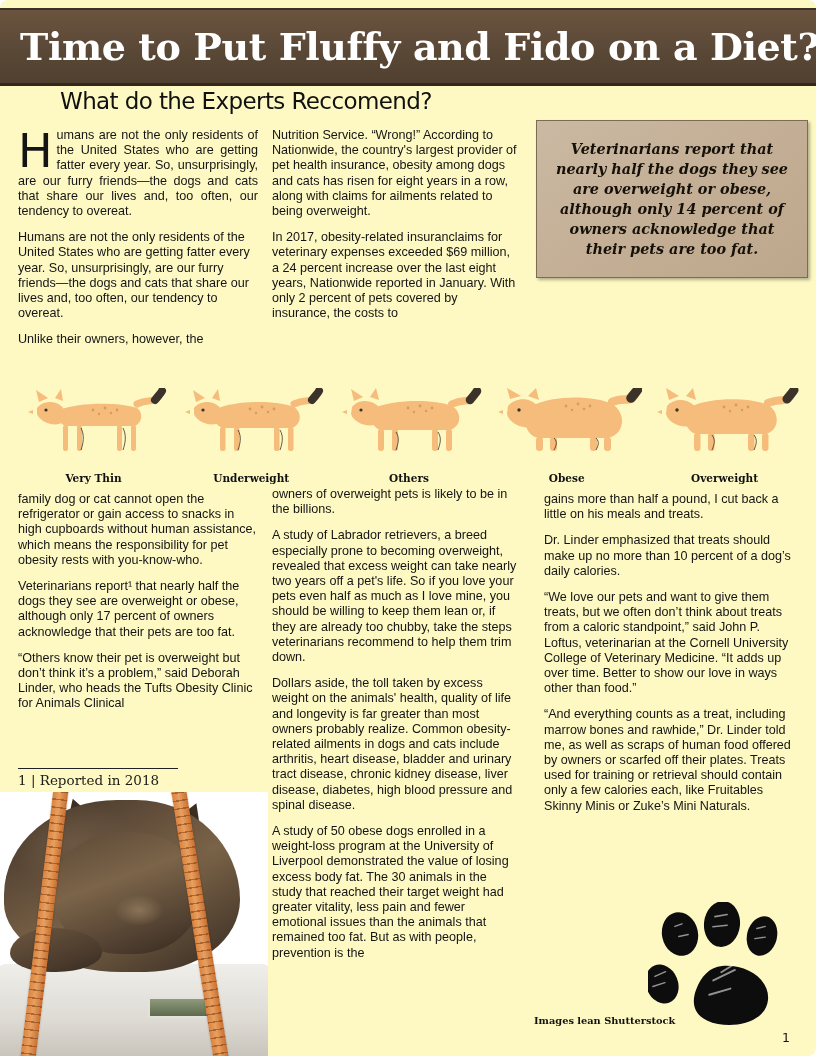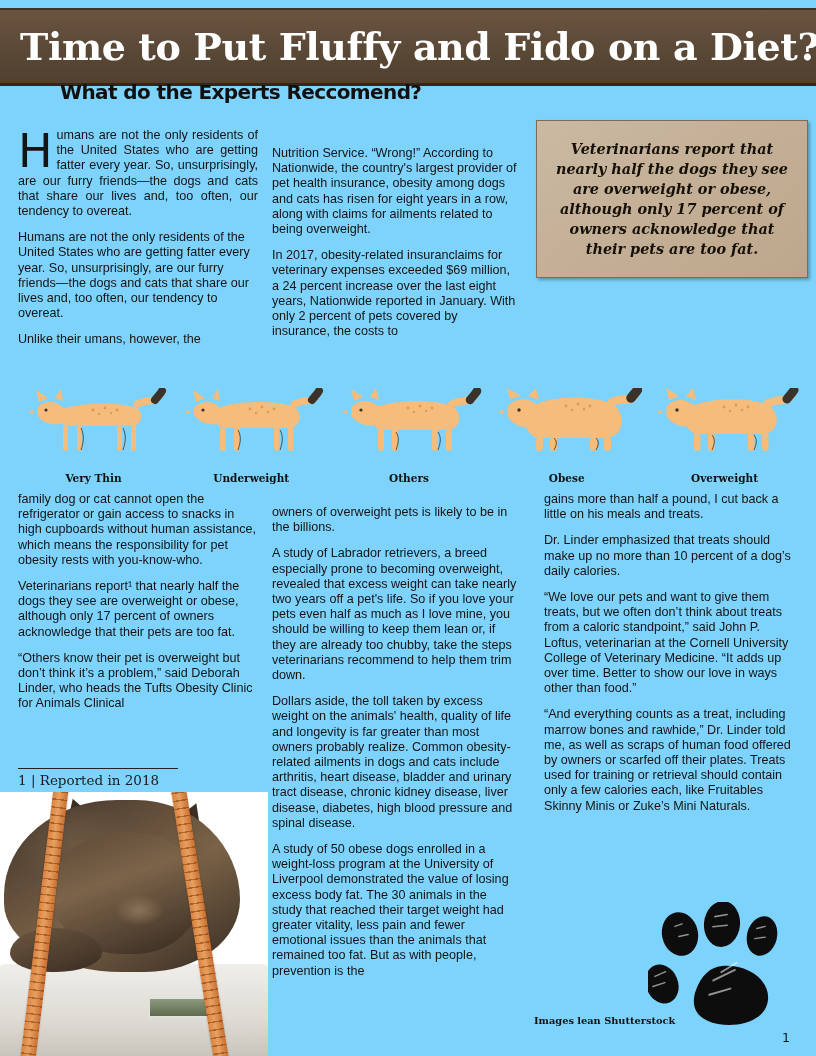--- a/index.html
+++ b/index.html
@@ -13,21 +13,22 @@
     position: relative;
     overflow: hidden;
     font-family: "Liberation Sans", sans-serif;
     color: #111111;
   }
   .page {
     position: absolute;
     inset: 0;
     width: 816px;
     height: 1056px;
-    background: #7dd3fc;
+    background: #fef9c3;
+    border-radius: 8px;
   }
 
   
   .masthead {
     position: absolute;
     left: 0;
     top: 8px;
     width: 816px;
     height: 78px;
     background: linear-gradient(180deg,#6a543f 0%, #5d4a38 45%, #50402f 100%);
@@ -43,39 +44,39 @@
     font-weight: bold;
     font-size: 38px;
     letter-spacing: -0.4px;
     margin-left: 20px;
     white-space: nowrap;
   }
 
   .subhead {
     position: absolute;
     left: 60px;
-    top: 80px;
+    top: 88px;
     font-family: "DejaVu Sans", sans-serif;
-    font-weight: bold;
-    font-size: 20px;
+    font-weight: normal;
+    font-size: 23px;
     letter-spacing: -0.6px;
     color: #111111;
   }
 
   
   .col {
     position: absolute;
     font-size: 12.6px;
     line-height: 15.2px;
     color: #141414;
   }
   .col p { margin: 0 0 11px 0; }
 
   .col-left  { left: 18px;  width: 240px; }
-  .col-mid   { left: 272px; width: 246px; margin-top: 18px; }
+  .col-mid   { left: 272px; width: 246px; }
   .col-right { left: 544px; width: 248px; }
 
   .c1a { top: 128px; }
   .c2a { top: 128px; }
   .c3a { top: 296px; }
 
   .c1b { top: 492px; }
   .c2b { top: 487px; }
   .c3b { top: 492px; }
 
@@ -288,27 +289,27 @@
 
 <div class="page">
 
   <div class="masthead">
     <div class="masthead-title">Time to Put Fluffy and Fido on a Diet?</div>
   </div>
 
   <div class="subhead">What do the Experts Reccomend?</div>
 
   <div class="pullquote">
-    <div class="pullquote-text">Veterinarians report that nearly half the dogs they see are overweight or obese, although only 17 percent of owners acknowledge that their pets are too fat.</div>
+    <div class="pullquote-text">Veterinarians report that nearly half the dogs they see are overweight or obese, although only 14 percent of owners acknowledge that their pets are too fat.</div>
   </div>
 
   <div class="col col-left c1a">
     <p class="justify"><span class="dropcap">H</span><span>umans are not the only residents of the United States who are getting fatter every year. So, unsurprisingly, are our furry friends—the dogs and cats that share our lives and, too often, our tendency to overeat.</span></p>
     <p>Humans are not the only residents of the United States who are getting fatter every year. So, unsurprisingly, are our furry friends—the dogs and cats that share our lives and, too often, our tendency to overeat.</p>
-    <p>Unlike their umans, however, the</p>
+    <p>Unlike their owners, however, the</p>
   </div>
 
   <div class="col col-mid c2a">
     <p>Nutrition Service. “Wrong!” According to Nationwide, the country's largest provider of pet health insurance, obesity among dogs and cats has risen for eight years in a row, along with claims for ailments related to being overweight.</p>
     <p>In 2017, obesity-related insuranclaims for veterinary expenses exceeded $69 million, a 24 percent increase over the last eight years, Nationwide reported in January. With only 2 percent of pets covered by insurance, the costs to</p>
   </div>
 
 
   <div class="catrow">
 

